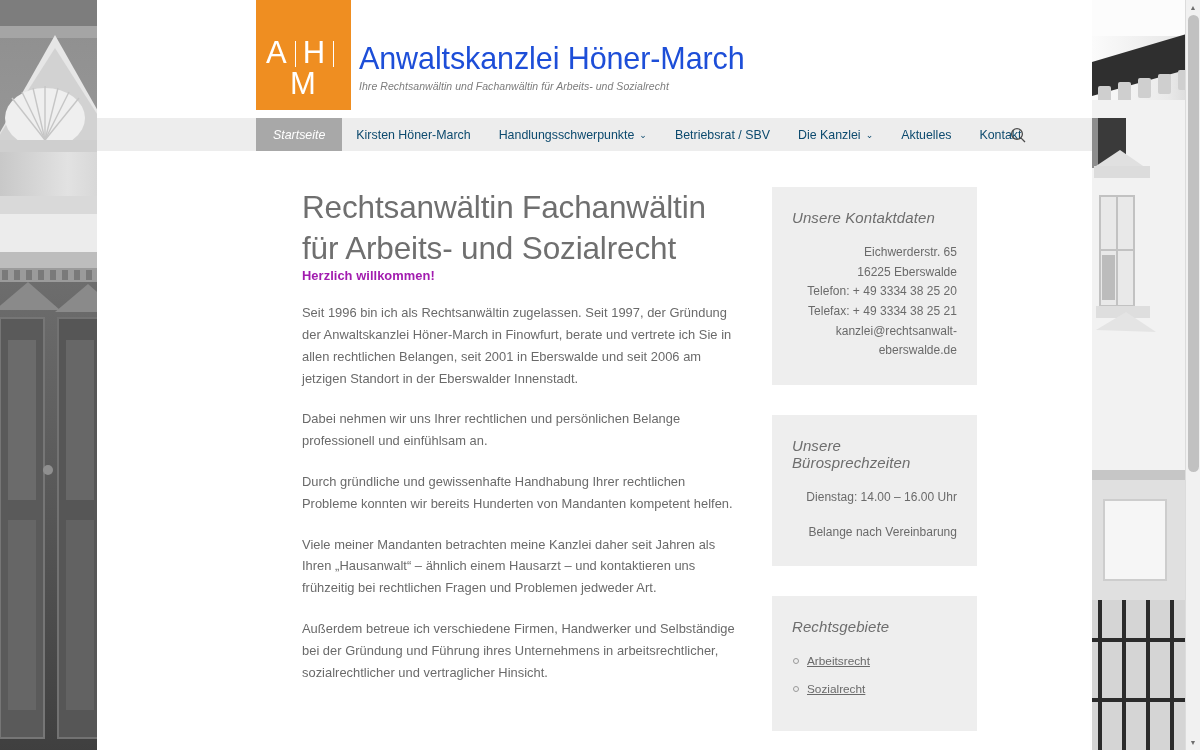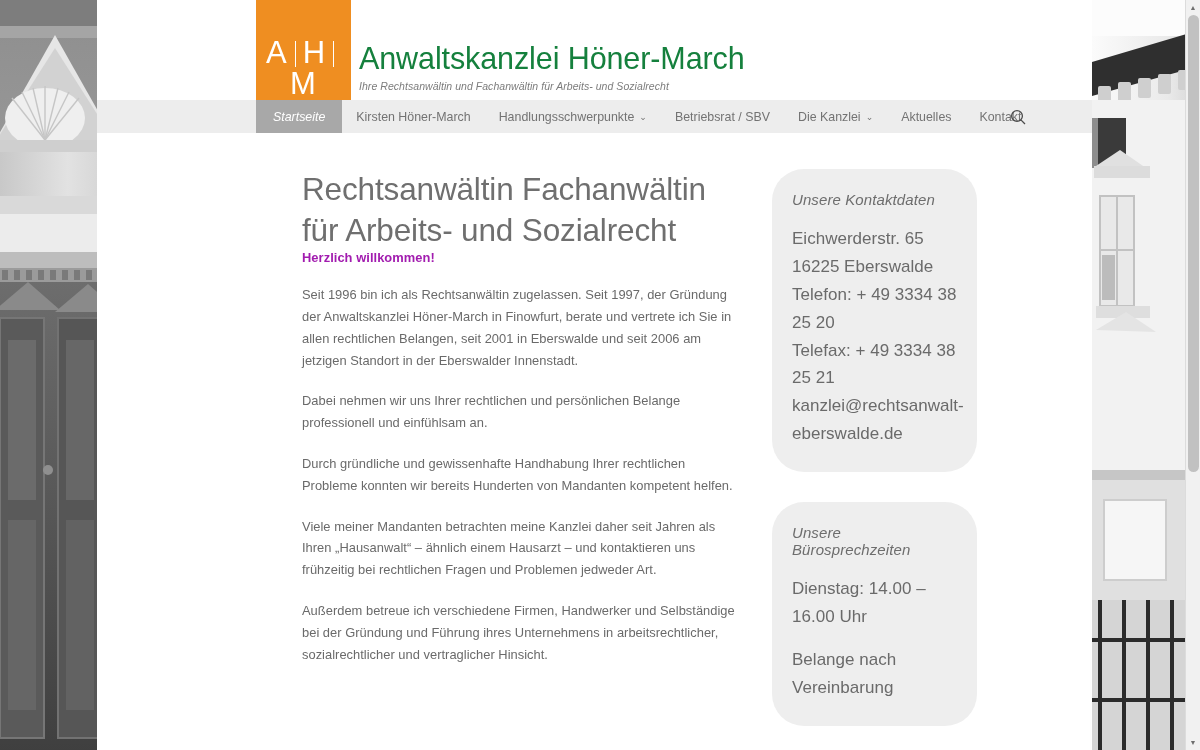--- a/index.html
+++ b/index.html
@@ -34,21 +34,21 @@
     left: 97px;
     top: 0;
     width: 995px;
     min-height: 750px;
     background: #ffffff;
     z-index: 5;
   }
 
   
   #site-header {
-    height: 100px;
+    height: 118px;
     position: relative;
     background: #fff;
   }
   #logo-block {
     position: absolute;
     left: 159px;
     top: 0;
     display: flex;
     align-items: flex-start;
   }
@@ -78,21 +78,21 @@
     background: #ffffff;
     vertical-align: -4px;
     margin: 0 7px;
   }
   #logo-text {
     padding-left: 8px;
     padding-top: 42px;
   }
   #logo-title {
     font-size: 30.5px;
-    color: #15803d;
+    color: #1d4ed8;
     font-weight: 400;
     line-height: 1.08;
     letter-spacing: -0.1px;
     white-space: nowrap;
   }
   #logo-tagline {
     font-size: 10.5px;
     color: #7c7c7c;
     margin-top: 5px;
     letter-spacing: 0.05px;
@@ -107,21 +107,21 @@
     position: relative;
     display: flex;
     align-items: stretch;
     padding-left: 159px;
   }
   .nav-item {
     display: flex;
     align-items: center;
     padding: 12px 14px;
     font-size: 12.4px;
-    color: #737373;
+    color: #0c4a6e;
     white-space: nowrap;
     cursor: pointer;
     position: relative;
   }
   .nav-item.active {
     background: #a8a8a8;
     color: #ffffff;
     font-style: italic;
     padding: 0 17px;
   }
@@ -185,35 +185,35 @@
   
   #sidebar {
     width: 205px;
     margin-left: 28px;
     flex: none;
   }
   .widget {
     background: #eeeeee;
     padding: 22px 20px 24px 20px;
     margin-bottom: 30px;
-    border-radius: 32px;
   }
   .widget-title {
     font-size: 15px;
     font-style: italic;
     color: #6d6d6d;
     font-weight: 400;
     margin-bottom: 17px;
     letter-spacing: 0.1px;
   }
   .widget-line {
-    font-size: 17px;
+    font-size: 12px;
     line-height: 1.64;
     color: #6a6a6a;
     letter-spacing: 0.02px;
+    text-align: right;
   }
   .widget-gap { height: 15px; }
   .widget-list { list-style: none; }
   .widget-list li {
     font-size: 11.8px;
     line-height: 1.55;
     color: #6a6a6a;
     position: relative;
     padding-left: 15px;
     margin-bottom: 9px;

